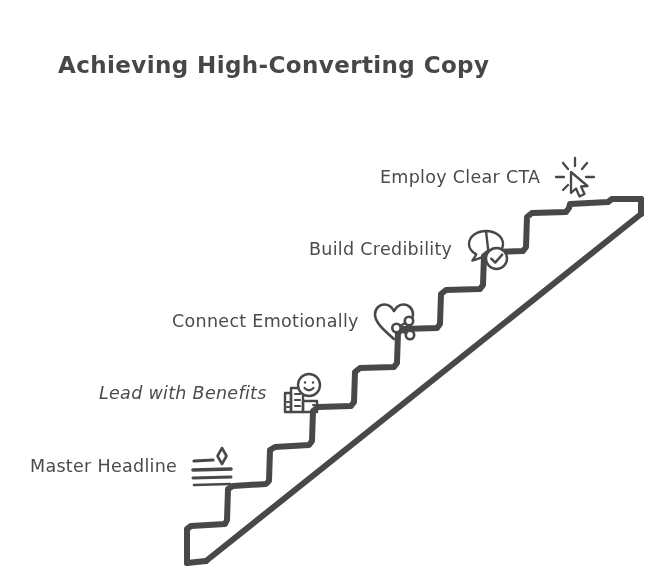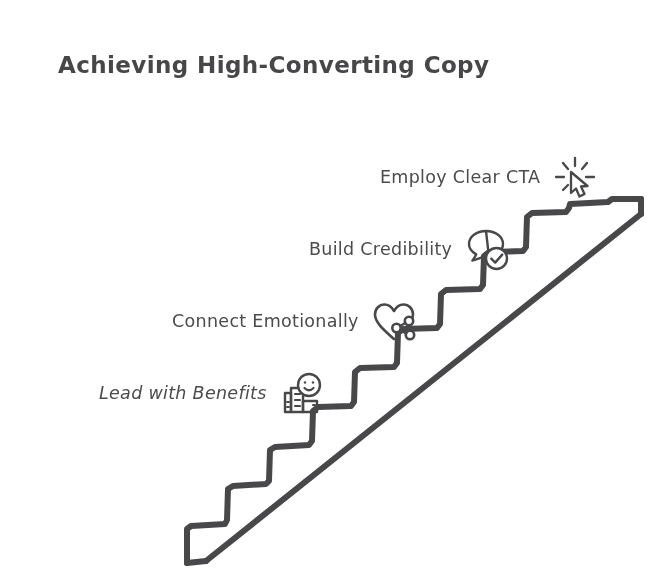--- a/index.html
+++ b/index.html
@@ -127,20 +127,34 @@
                L 641 199"></path>
 
       <path d="M 641 199 L 641 214"></path>
 
       <path d="M 641 214 L 206 561"></path>
 
       <path d="M 187 563 L 206 561"></path>
     </g>
   </svg>
 
+  <div class="step-row" id="row-0">
+    <span class="step-label">Master Headline</span>
+    <span class="step-icon">
+      <svg viewBox="0 0 46 46" width="46" height="46" xmlns="http://www.w3.org/2000/svg">
+        <g stroke="#48484a" fill="none" stroke-linecap="round">
+          <line x1="5" y1="17" x2="24" y2="16" stroke-width="3.2"></line>
+          <line x1="4" y1="26" x2="42" y2="25" stroke-width="3.6"></line>
+          <line x1="4" y1="34" x2="42" y2="33" stroke-width="3"></line>
+          <line x1="5" y1="41" x2="41" y2="40" stroke-width="2.6"></line>
+        </g>
+        <path d="M 33 4 L 37.5 12 L 33 20 L 28.5 12 Z" fill="none" stroke="#48484a" stroke-width="2.6" stroke-linejoin="round"></path>
+      </svg>
+    </span>
+  </div>
 
   <div class="step-row" id="row-1">
     <span class="step-label">Lead with Benefits</span>
     <span class="step-icon">
       <svg viewBox="0 0 46 46" width="46" height="46" xmlns="http://www.w3.org/2000/svg">
         <g stroke="#48484a" fill="none" stroke-width="2.4" stroke-linejoin="round" stroke-linecap="round">
 
           <path d="M 6 22 L 12 22 L 12 41 L 6 41 Z"></path>
           <path d="M 12 17 L 24 17 L 24 41 L 12 41 Z"></path>
           <path d="M 24 30 L 38 30 L 38 41 L 24 41 Z"></path>

